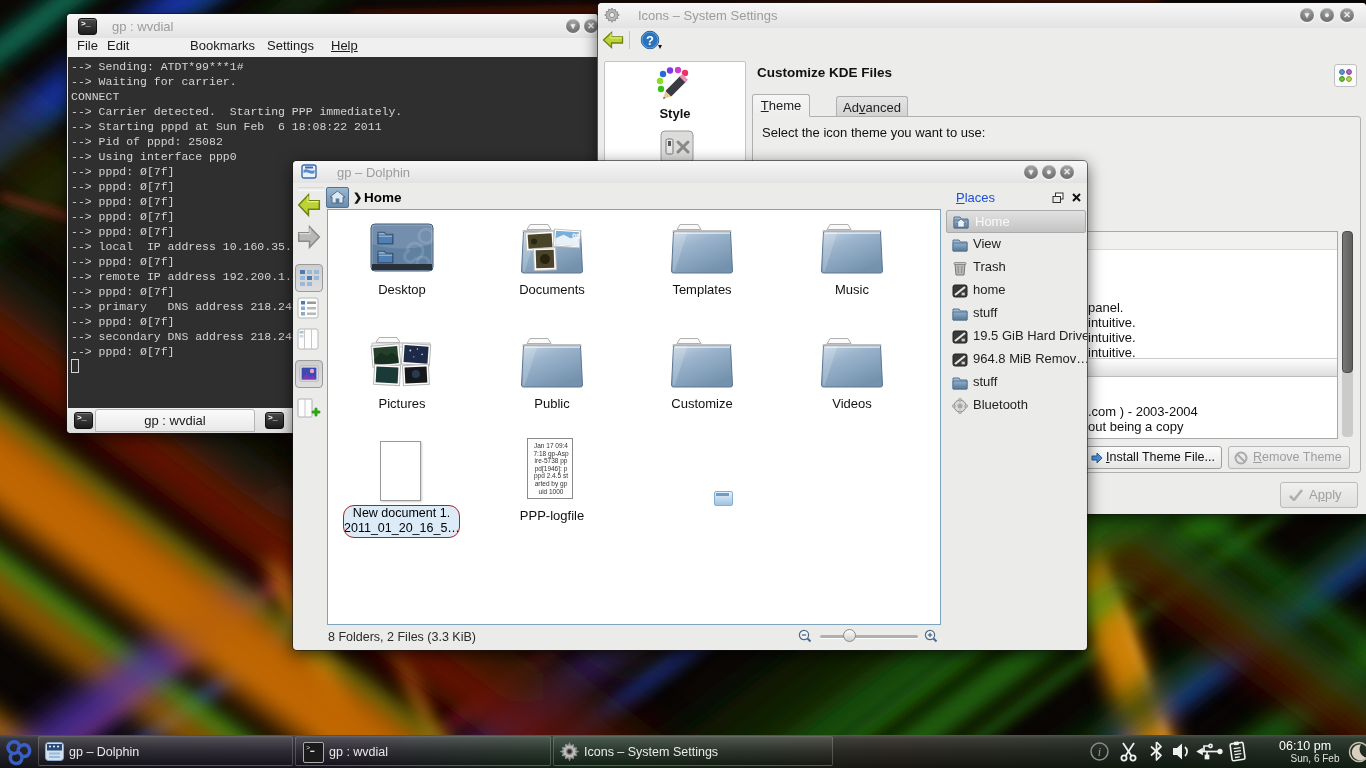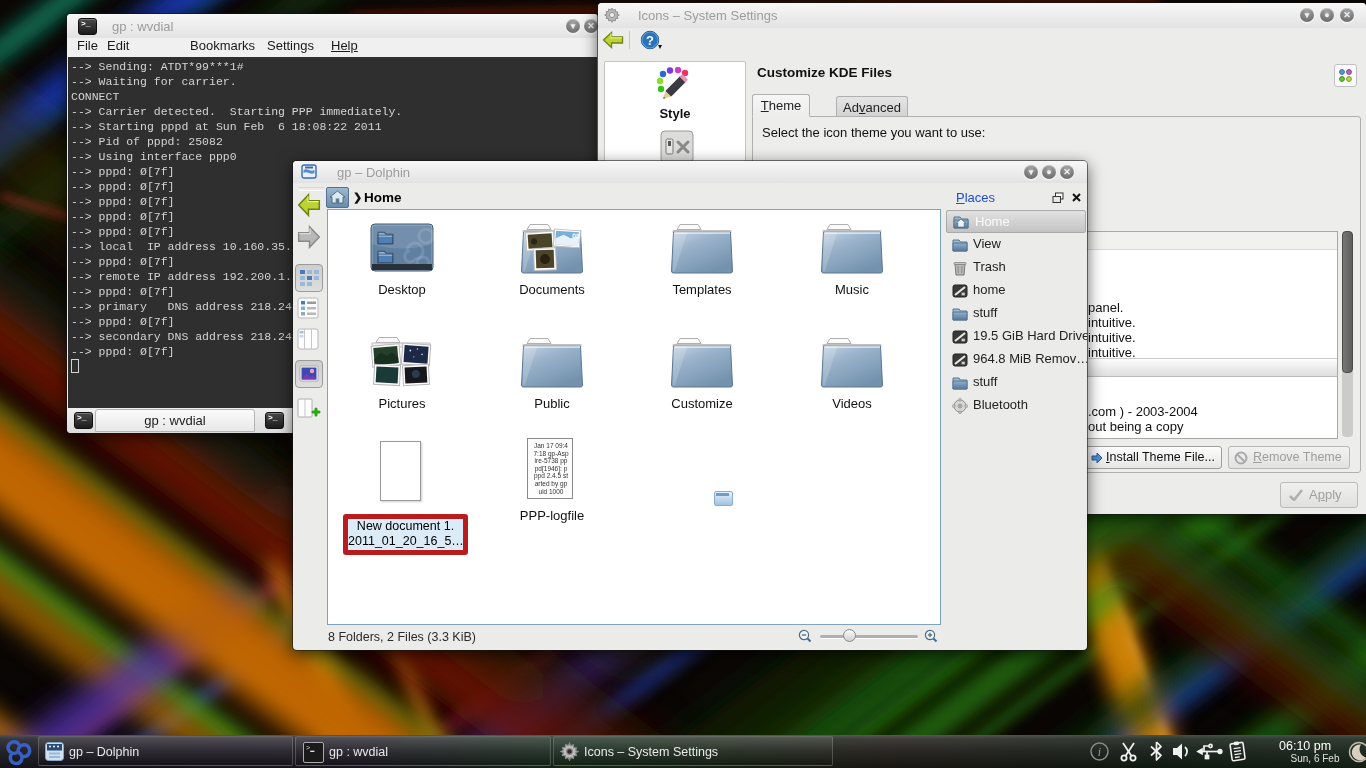--- a/index.html
+++ b/index.html
@@ -522,21 +522,21 @@
     <svg style="position:absolute;left:342px;top:126px;" width="64" height="52" viewBox="0 0 64 52">
         <use href="#folder" transform="translate(1,1)"></use>
       </svg>
     <div class="ditem" style="left:304px;top:186px;">Customize</div>
     <svg style="position:absolute;left:492px;top:126px;" width="64" height="52" viewBox="0 0 64 52">
         <use href="#folder" transform="translate(1,1)"></use>
       </svg>
     <div class="ditem" style="left:454px;top:186px;">Videos</div>
 
     <div style="position:absolute;left:52px;top:231px;width:39px;height:58px;background:#fff;border:1px solid #9a9a9a;box-shadow:1px 1px 2px rgba(0,0,0,.2);"></div>
-    <div style="position:absolute;left:15px;top:304px;width:115px;height:31px;background:#dcebf8;border:5px solid #b91c1c;border-radius:3px;font-size:12.5px;color:#000;text-align:center;line-height:15px;overflow:hidden;">New document 1.<br>2011_01_20_16_5…</div>
+    <div style="position:absolute;left:15px;top:295px;width:115px;height:31px;background:#dcebf8;border:1px solid #b91c1c;border-radius:11px;font-size:12.5px;color:#000;text-align:center;line-height:15px;overflow:hidden;">New document 1.<br>2011_01_20_16_5…</div>
     <div style="position:absolute;left:199px;top:228px;width:46px;height:61px;background:#fdfdfd;border:1px solid #8a8a8a;overflow:hidden;font-size:6.5px;line-height:7.6px;color:#333;padding:3px 0 0 2px;box-sizing:border-box;text-align:center;">Jan 17 09:4<br>7:18 gp-Asp<br>ire-5738 pp<br>pd[1946]: p<br>ppd 2.4.5 st<br>arted by gp<br>uid 1000</div>
     <div class="ditem" style="left:154px;top:298px;">PPP-logfile</div>
 
     <div style="position:absolute;left:386px;top:281px;width:17px;height:13px;background:linear-gradient(#e8f1fa,#9fc3e2);border:1px solid #86aed0;border-radius:2px;">
         <div style="position:absolute;left:1px;top:1px;width:13px;height:3px;background:#6d9ec7;"></div>
       </div>
   </div>
   <div id="dplaces">
     <span style="position:absolute;left:11px;top:4px;font-size:13px;color:#1d4ed8;"><span style="text-decoration:underline;">P</span>laces</span>
     <svg style="position:absolute;left:107px;top:6px;" width="12" height="12" viewBox="0 0 12 12">

